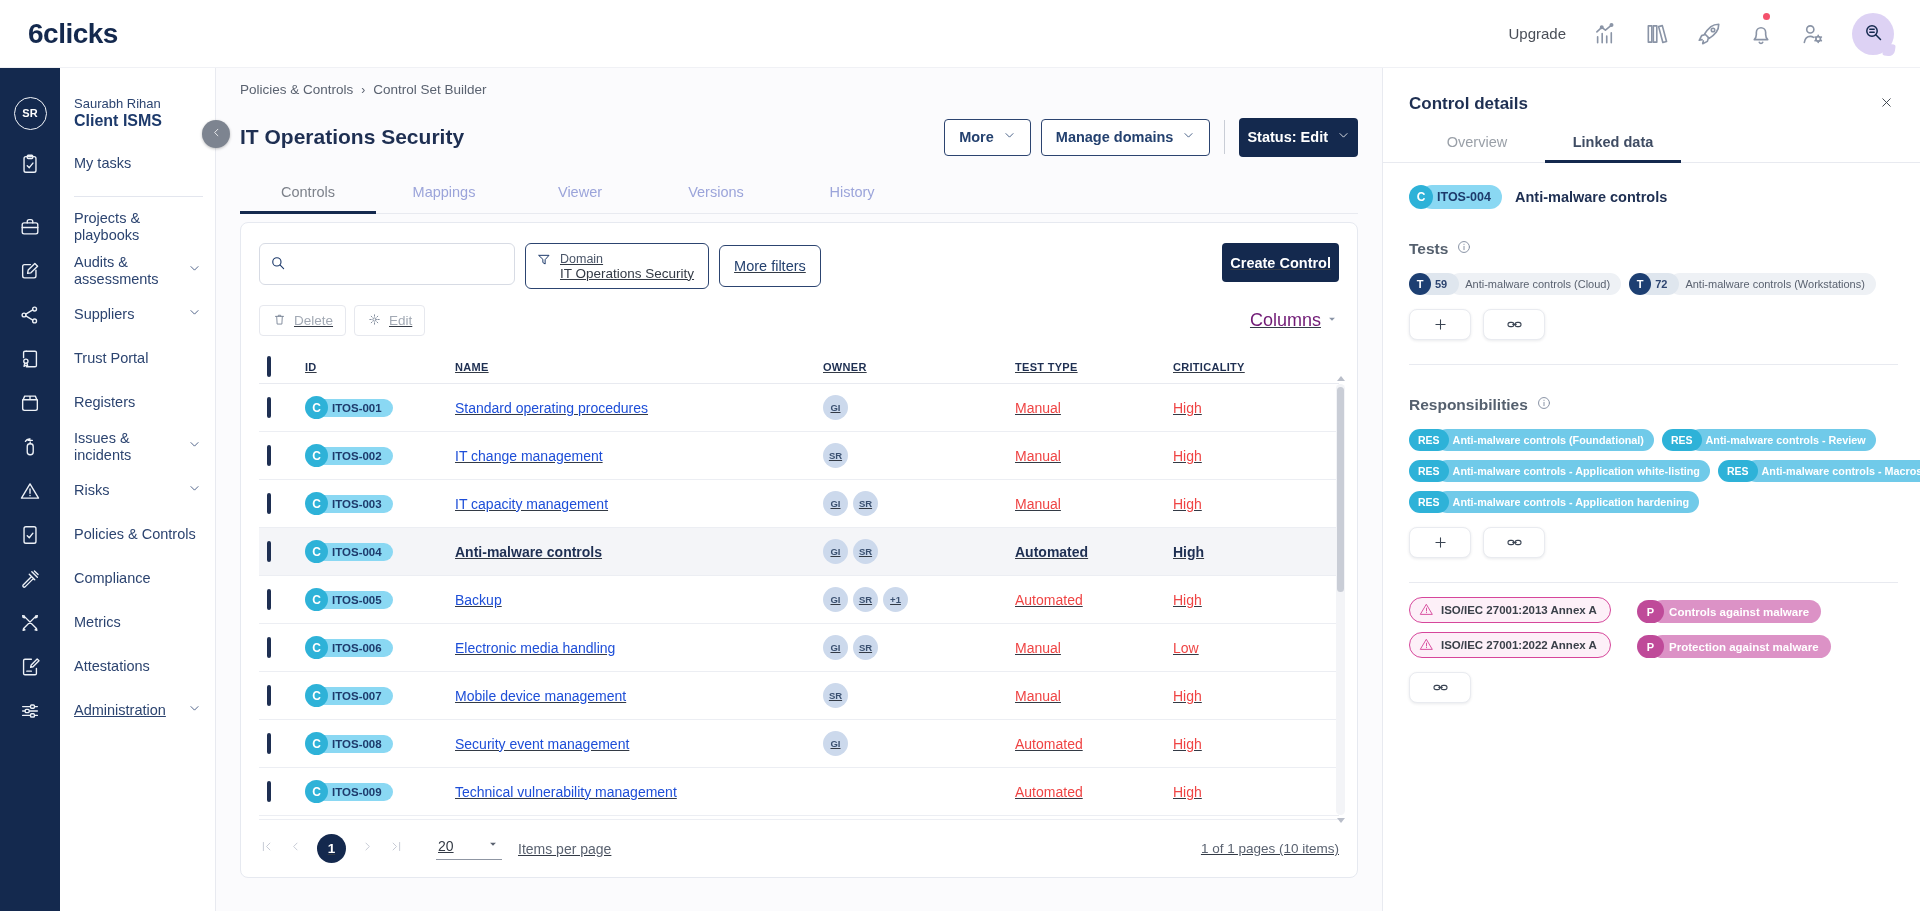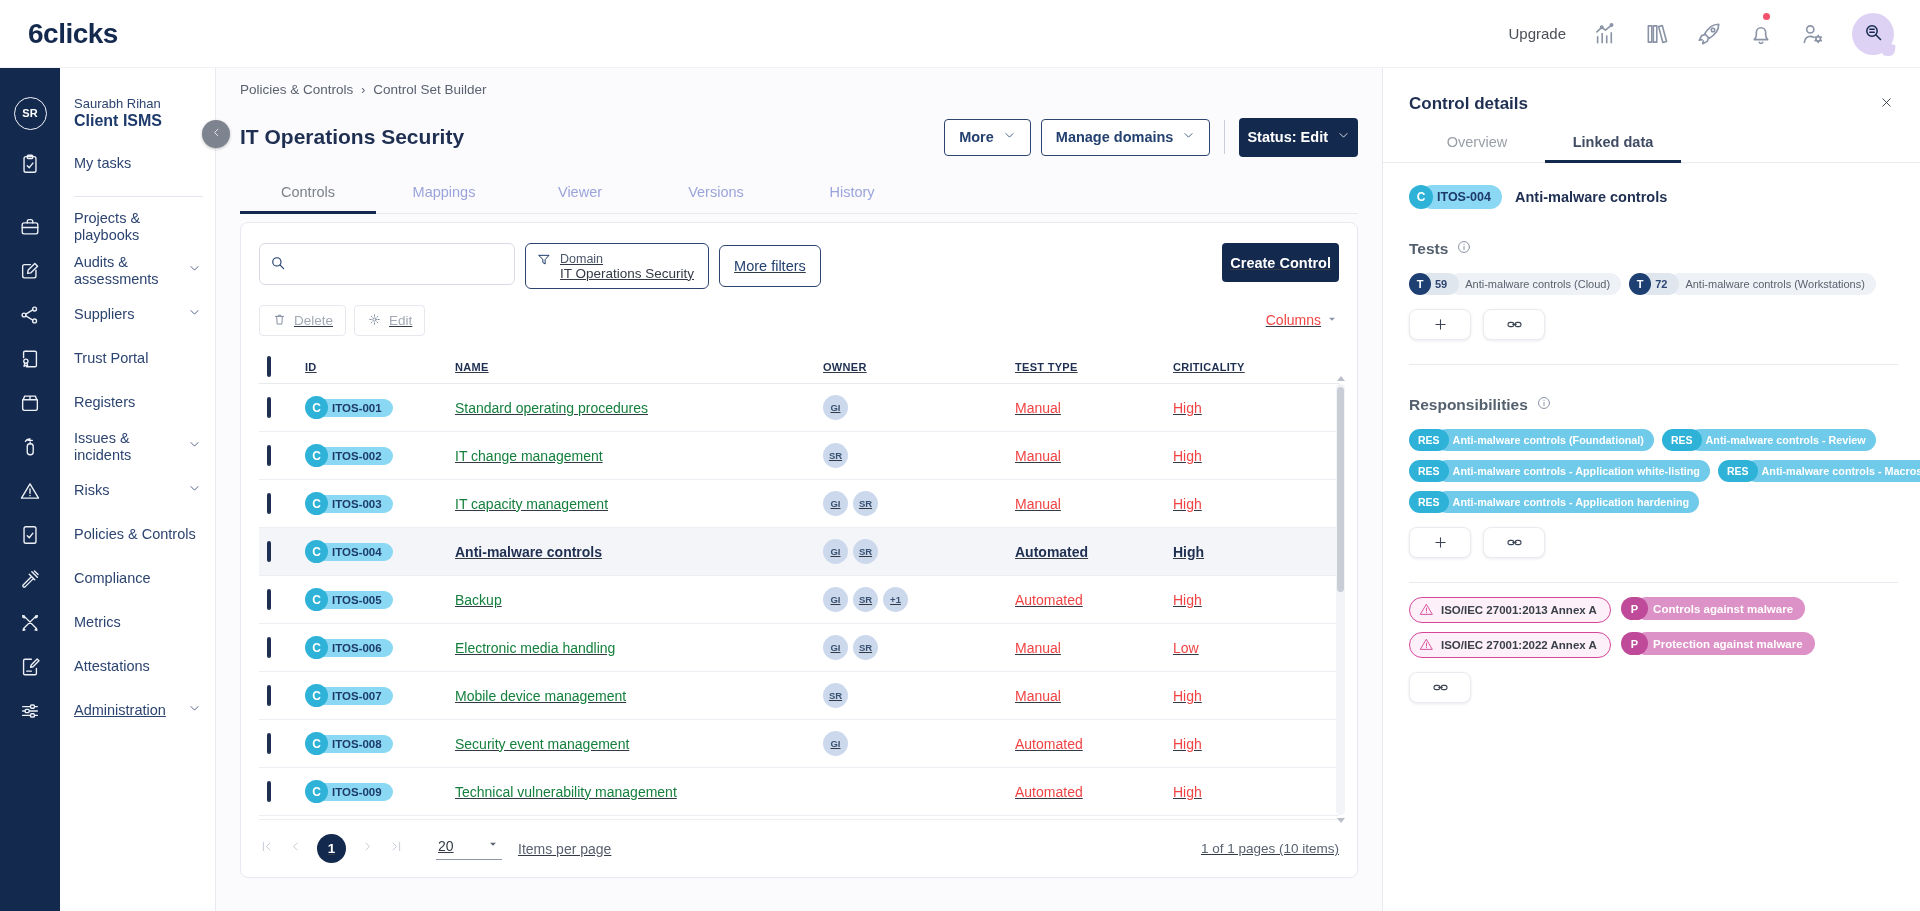--- a/index.html
+++ b/index.html
@@ -96,36 +96,36 @@
   .domain-label { font-size:12.5px; color:#4a5568; }
   .domain-value { font-size:13.5px; color:#333a45; }
   .btn-morefilters { height:42px; margin-top:2px; padding:0 14px; border:1px solid #2c4470;
     border-radius:6px; background:#fff; color:#24416f; font-size:14.5px; cursor:pointer; }
   .btn-create { margin-left:auto; }
   .toolbar-row { display:flex; align-items:center; margin-top:16px; }
   .btn-ghost { height:31px; padding:0 12px; border:1px solid #e6e8ee; border-radius:4px;
     background:#fff; color:#a2a9b4; font-size:13.5px; display:inline-flex; align-items:center;
     gap:7px; margin-right:8px; cursor:default; }
   .btn-ghost svg { width:15px; height:15px; color:#7e899a; }
-  .columns-btn { margin-left:auto; color:#ef4444; font-size:14px; display:flex;
+  .columns-btn { margin-left:auto; color:#701a75; font-size:18px; display:flex;
     align-items:flex-start; gap:4px; cursor:pointer; }
   .columns-btn svg { width:14px; height:14px; color:#8a94a6; }
 
   
   .table-wrap { position:relative; margin-top:14px; flex:1; min-height:0; }
   .tgrid { display:grid; grid-template-columns:46px 150px 368px 192px 158px 1fr;
     align-items:center; }
   .thead-row { height:34px; border-bottom:1px solid #e8eaf0; }
   .th { font-size:11px; font-weight:700; color:#1e2f52; letter-spacing:.3px; }
   .checkbox { width:17px; height:17px; border:2px solid #1e2f52; border-radius:3px;
     background:#fff; margin-left:8px; cursor:pointer; }
   .trow { height:48px; border-bottom:1px solid #eceef3; cursor:pointer; }
   .trow.selected { background:#f4f5f8; }
   .trow.selected .cell-name, .trow.selected .cell-plain { font-weight:700; color:#1e2f52; }
-  .cell-name { font-size:14px; color:#15803d; }
+  .cell-name { font-size:14px; color:#1d4ed8; }
   .cell-plain { font-size:14px; color:#ef4444; }
   .idchip { display:inline-flex; align-items:center; }
   .c-circle { width:23px; height:23px; border-radius:50%; background:var(--accent-cyan);
     color:#fff; font-size:12px; font-weight:700; display:flex; align-items:center;
     justify-content:center; position:relative; z-index:2; flex:none; }
   .id-pill { background:var(--cyan-pill); color:#1d3a6b; font-size:11.5px; font-weight:700;
     height:18px; display:flex; align-items:center; border-radius:12px;
     padding:0 11px 0 17px; margin-left:-13px; white-space:nowrap; }
   .owners { display:flex; gap:5px; }
   .avatar-sm { width:25px; height:25px; border-radius:50%; background:#ccd9ec; color:#3a5070;
@@ -194,21 +194,21 @@
     position:relative; z-index:2; }
   .res-label { background:var(--res-pill); color:#fff; height:22px; border-radius:11px;
     padding:0 10px 0 17px; margin-left:-13px; font-size:10.8px; font-weight:600;
     display:flex; align-items:center; }
   .mini-row { display:flex; gap:12px; margin-top:14px; }
   .mini-btn { width:62px; height:31px; background:#fff; border:1px solid #e9ebf0;
     border-radius:8px; box-shadow:0 1px 3px rgba(40,50,70,.10); display:flex;
     align-items:center; justify-content:center; color:#3a4453; cursor:pointer; }
   .mini-btn svg { width:17px; height:17px; }
   .panel-div { height:1px; background:#e8eaf0; margin:24px 0 0; }
-  .prov-row { display:flex; gap:10px; align-items:flex-start; }
+  .prov-row { display:flex; gap:26px; align-items:flex-end; }
   .prov-std { display:inline-flex; align-items:center; gap:7px; height:26px;
     border:1.5px solid var(--pink); border-radius:14px; background:#fdf0f8;
     padding:0 13px 0 9px; font-size:11.5px; font-weight:600; color:#3a4049;
     white-space:nowrap; }
   .prov-std svg { width:15px; height:15px; color:var(--pink); }
   .pchip { display:inline-flex; align-items:center; }
   .p-badge { background:var(--pink-circle); color:#fff; height:23px; border-radius:12px;
     padding:0 10px; font-size:11px; font-weight:700; display:flex; align-items:center;
     position:relative; z-index:2; }
   .p-label { background:var(--pink-pill); color:#fff; height:23px; border-radius:12px;

